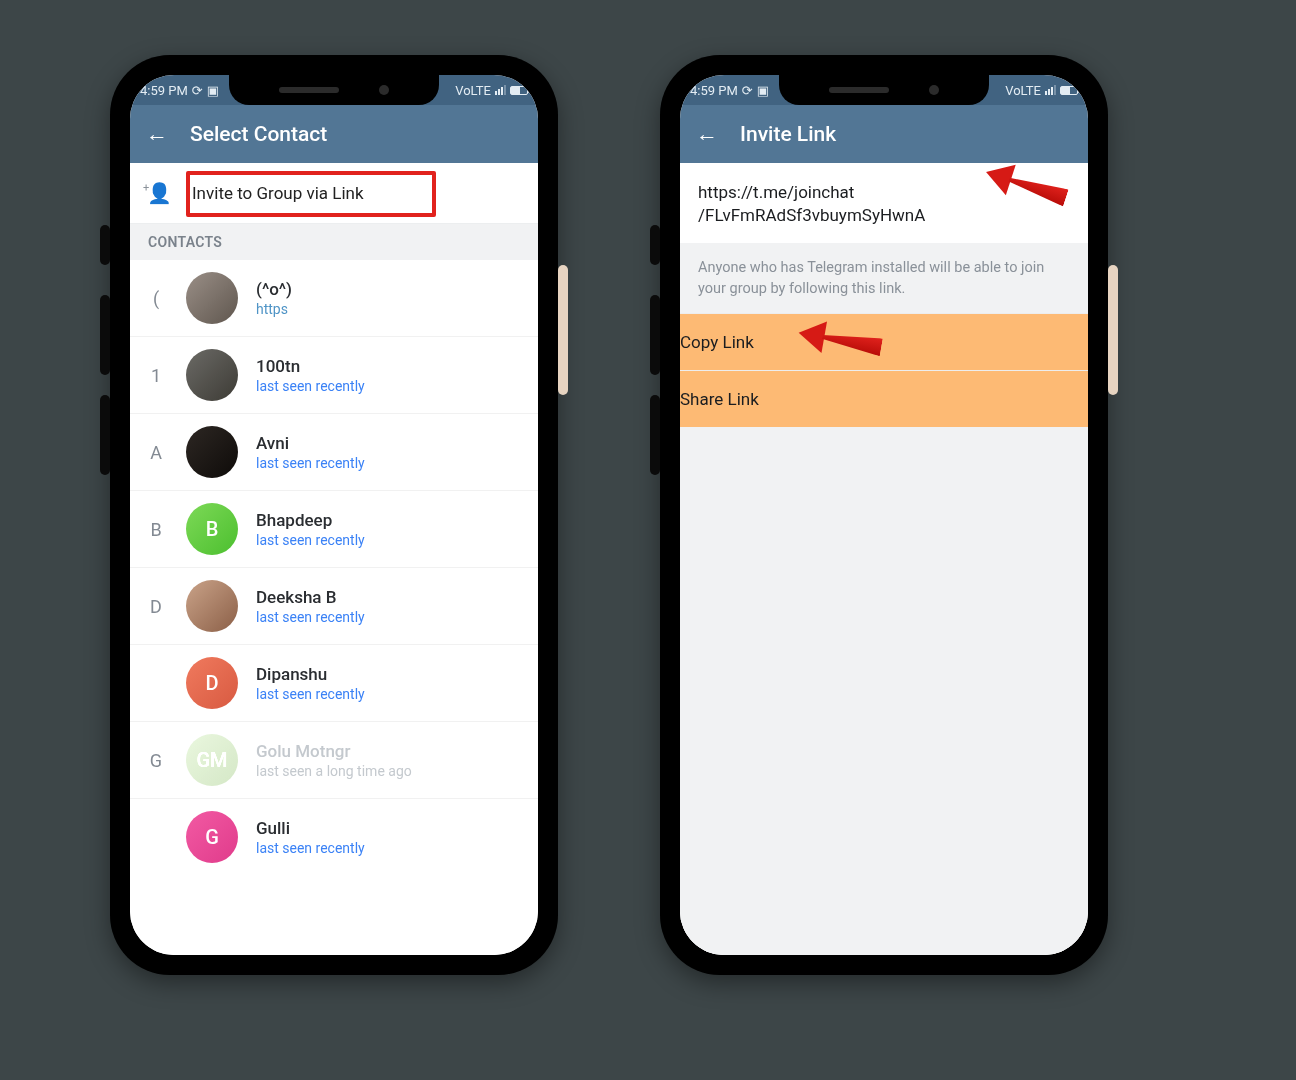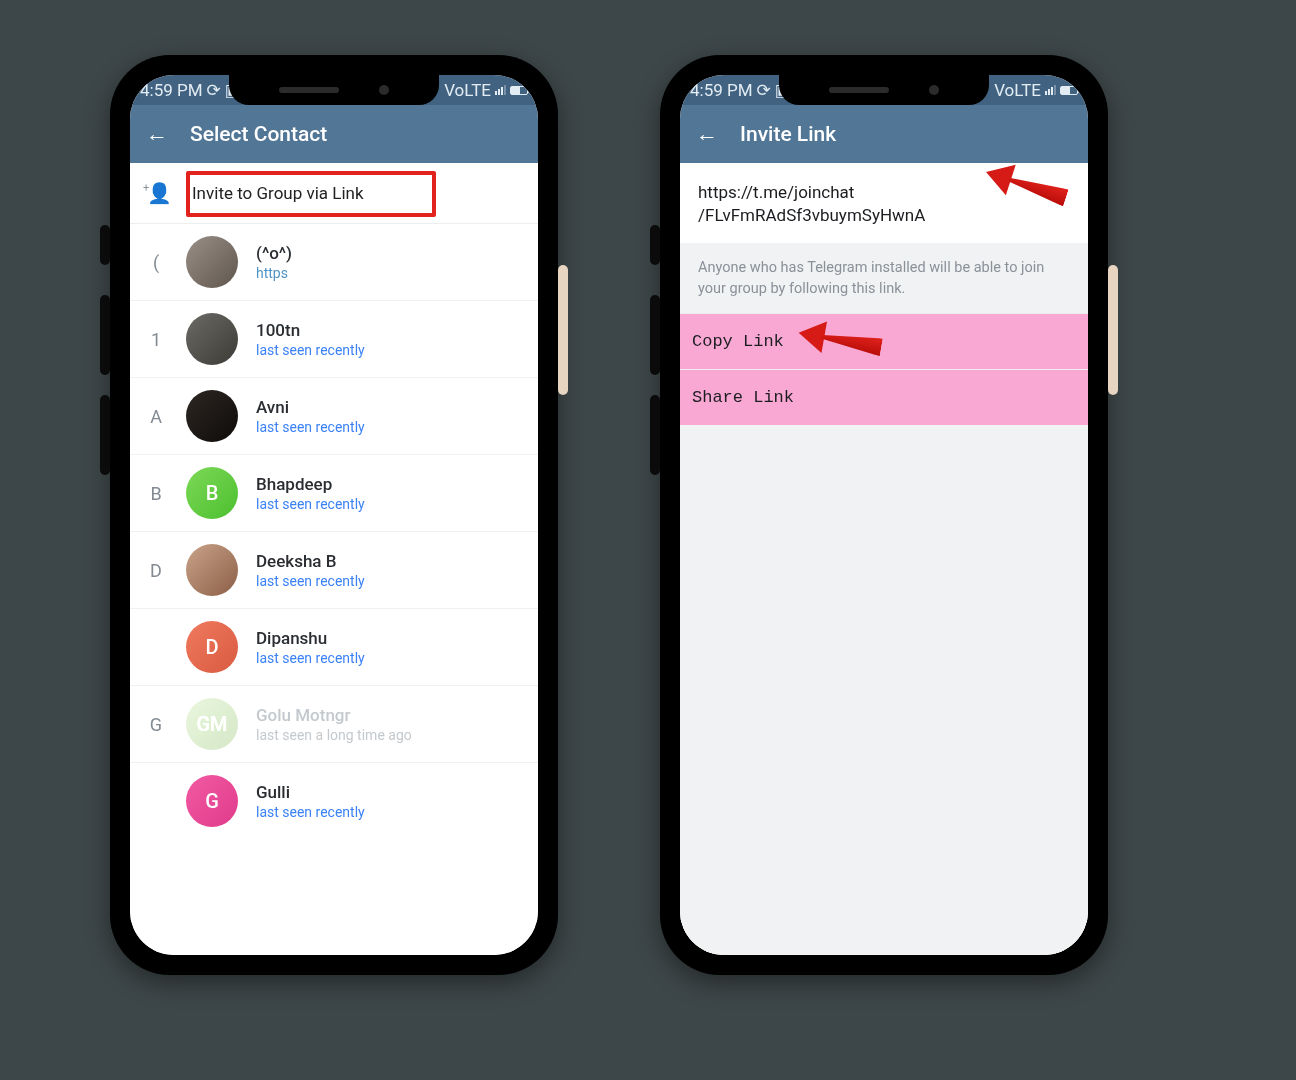--- a/index.html
+++ b/index.html
@@ -42,21 +42,21 @@
     overflow:hidden;
     display:flex;
     flex-direction:column;
   }
 
   
   .statusbar {
     height:30px;
     background:#416381;
     color:#e3ecf3;
-    font-size:17px;
+    font-size:13px;
     display:flex;
     align-items:center;
     justify-content:space-between;
     padding:0 10px;
     position:relative;
   }
   .notch {
     position:absolute;
     top:0; left:50%;
     transform:translateX(-50%);
@@ -149,24 +149,23 @@
   .contact-row.faded .contact-status { color:#c4c9ce; }
   .contact-row.faded .avatar { filter:saturate(.5) brightness(1.1);text-align:center; }
 
   
   .link-block { padding:18px 18px 16px; font-size:17px; color:#1b1d20; line-height:1.35; word-break:break-all; background:#fff; position:relative; }
   .hint-block {
     background:#f1f2f3; color:#8a9199; font-size:14.5px;
     padding:14px 18px; line-height:1.45;
   }
   .action-row {
-    padding:18px 12px; font-size:17px; color:#1b1d20;
-    border-top:1px solid #ededed; background:#f9a8d4;
+    padding:18px 0; font-size:17px; color:#1b1d20;
+    border-top:1px solid #ededed; background:#fdba74;
     position:relative;
-    font-family:Liberation Mono, monospace;
   }
   .action-row:first-of-type { border-top:none; }
   .blank-fill { flex:1; background:#f1f2f3; }
 
   
   .arrow-annot {
     position:absolute;
     pointer-events:none;
     display:flex;
     align-items:center;
@@ -236,20 +235,21 @@
     <div class="content">
       <div class="scroll" style="position:relative">
         <div class="invite-row" style="position:relative">
           <span class="add-person-icon">
             <span class="plus">+</span>👤
           </span>
           <span class="invite-label">Invite to Group via Link</span>
           <div class="red-box"></div>
         </div>
 
+        <div class="section-header">CONTACTS</div>
 
         <div class="contact-row">
           <div class="indexer">(</div>
           <div class="avatar grad1"></div>
           <div class="contact-text">
             <span class="contact-name">(^o^)</span>
             <span class="contact-status online">https</span>
           </div>
         </div>
 

